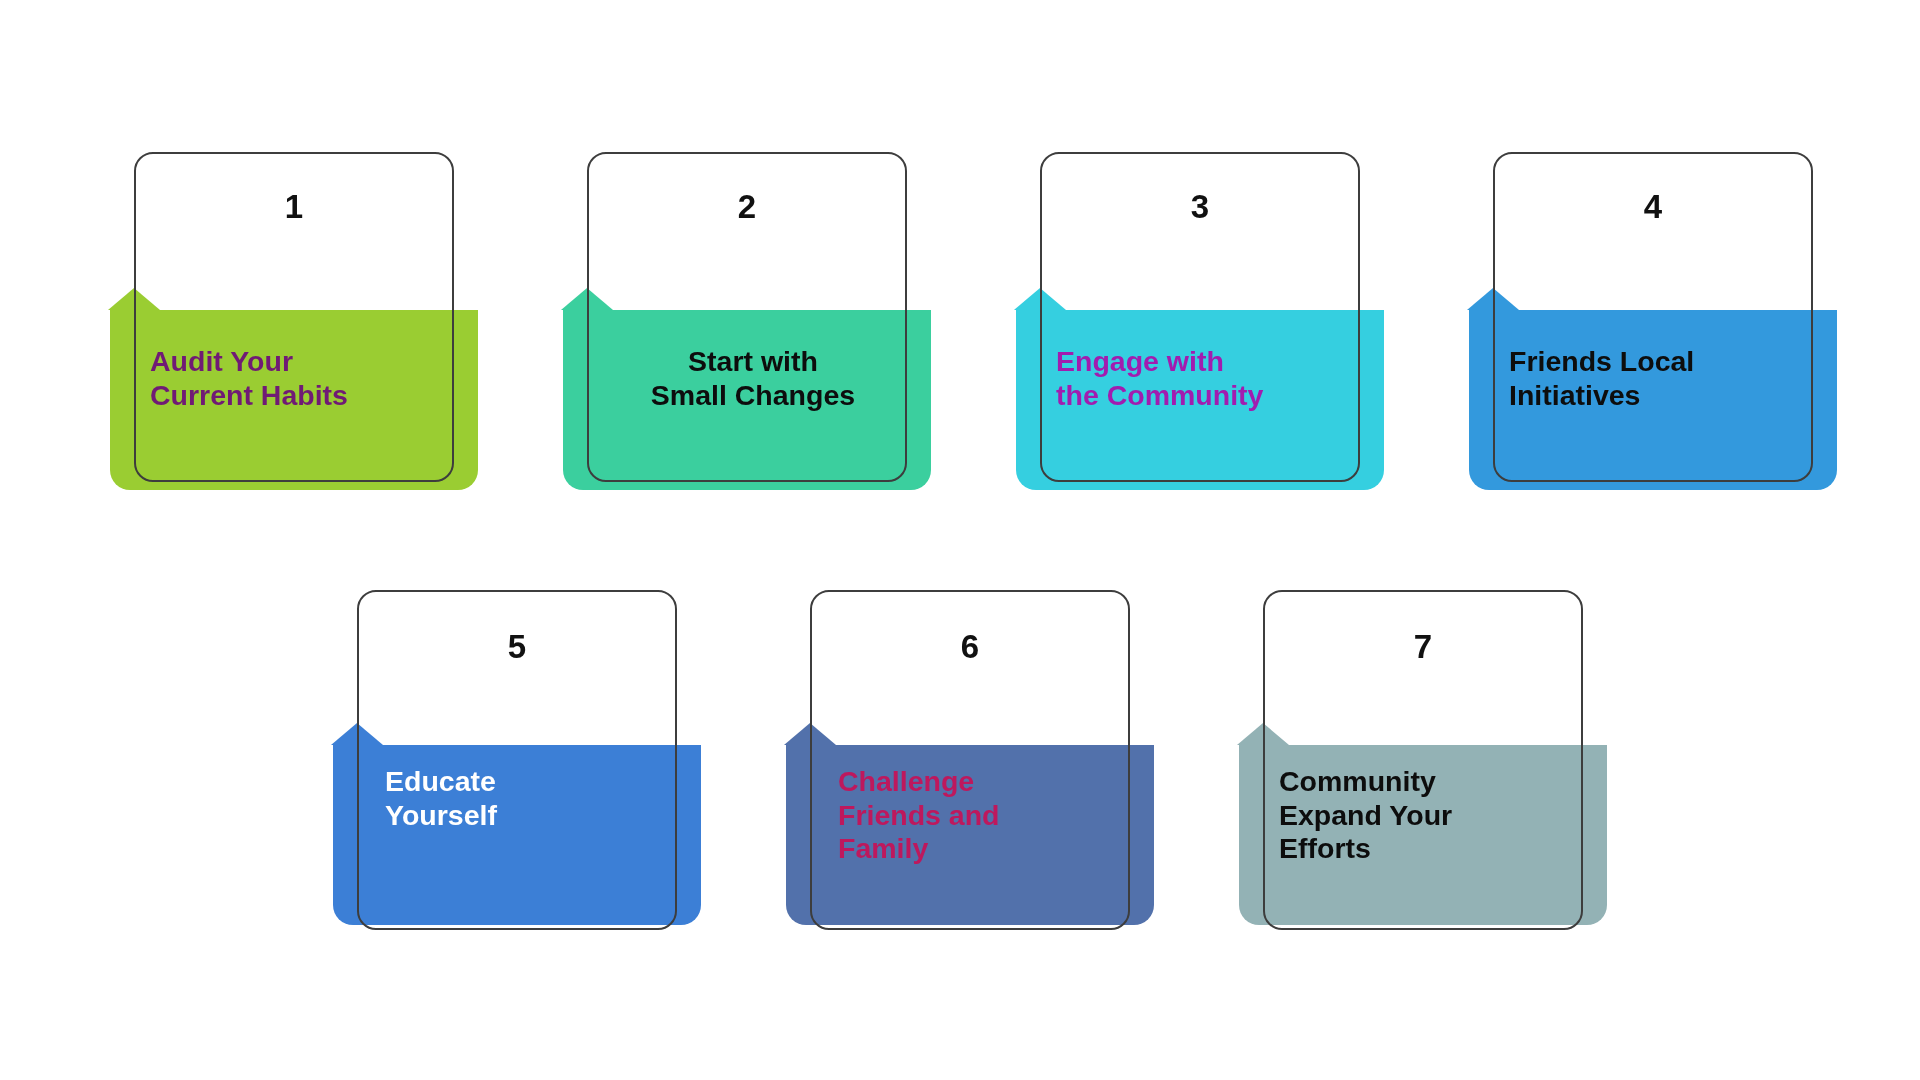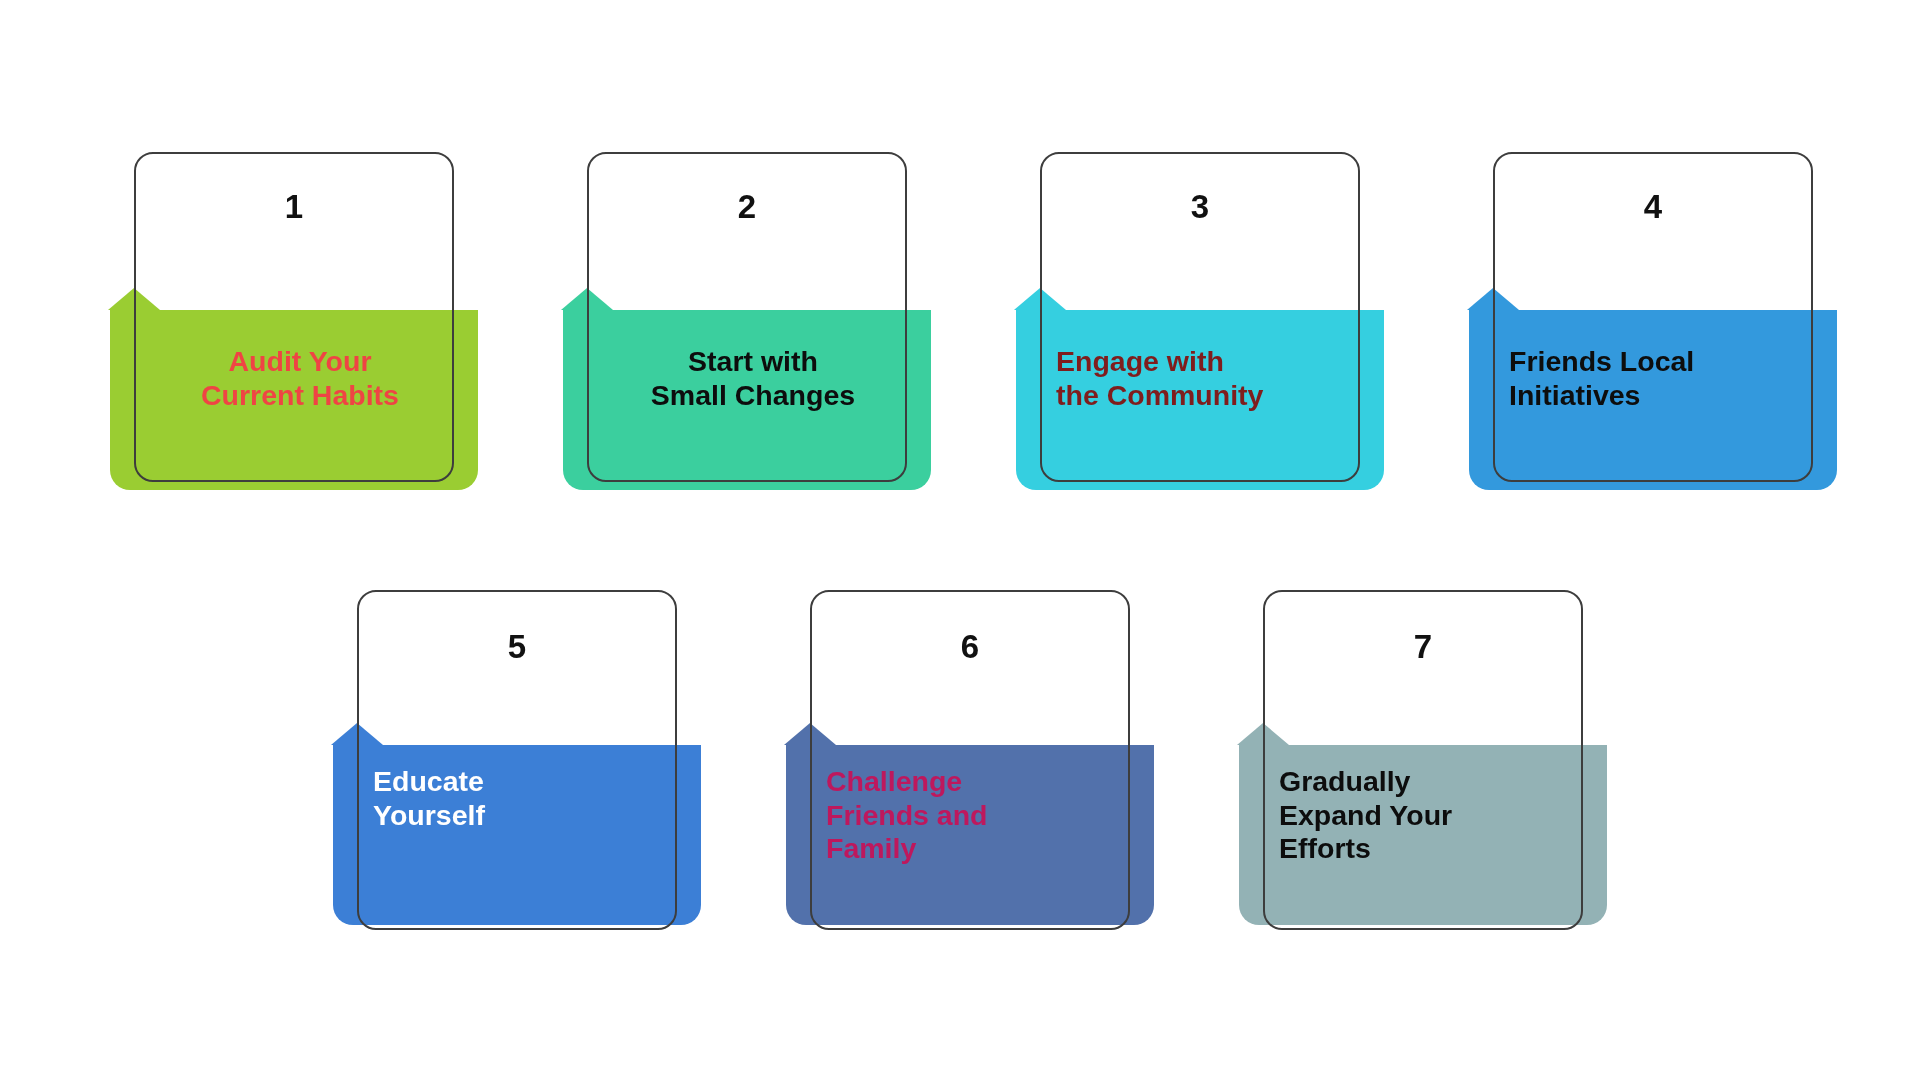--- a/index.html
+++ b/index.html
@@ -81,48 +81,48 @@
     position: absolute;
     left: 16px;
     width: 300px;
     font-size: 28.5px;
     font-weight: bold;
     line-height: 1.18;
     z-index: 3;
     white-space: pre-line;
   }
   .label.dark  { color: #0d0d0d; }
-  .label.light { color: #ffffff; }
+  .label.light { color: #ffffff; margin-left: 12px; }
 </style>
 </head>
 <body>
 
 <div id="stage">
     <div class="step" style="left: 134px; top: 0px;">
       <div class="band" style="top: 310px; height: 180px; background: rgb(154, 205, 50);"></div>
       <div class="notch" style="top: 288px; border-bottom: 22px solid rgb(154, 205, 50);"></div>
       <div class="outline" style="top: 152px; height: 330px; border-color: rgb(61, 61, 61);"></div>
       <div class="num" style="top: 190px;">1</div>
-      <div class="label dark" style="top: 345px; color: #ef4444; text-align: center;">Audit Your
+      <div class="label dark" style="top: 345px; color: #701a75;">Audit Your
 Current Habits</div>
     </div>
     <div class="step" style="left: 587px; top: 0px;">
       <div class="band" style="top: 310px; height: 180px; background: rgb(59, 207, 158);"></div>
       <div class="notch" style="top: 288px; border-bottom: 22px solid rgb(59, 207, 158);"></div>
       <div class="outline" style="top: 152px; height: 330px; border-color: rgb(61, 61, 61);"></div>
       <div class="num" style="top: 190px;">2</div>
       <div class="label dark" style="top: 345px; color: rgb(13, 13, 13); text-align: center;">Start with
 Small Changes</div>
     </div>
     <div class="step" style="left: 1040px; top: 0px;">
       <div class="band" style="top: 310px; height: 180px; background: rgb(53, 207, 224);"></div>
       <div class="notch" style="top: 288px; border-bottom: 22px solid rgb(53, 207, 224);"></div>
       <div class="outline" style="top: 152px; height: 330px; border-color: rgb(61, 61, 61);"></div>
       <div class="num" style="top: 190px;">3</div>
-      <div class="label dark" style="top: 345px; color: #7f1d1d;">Engage with
+      <div class="label dark" style="top: 345px; color: #a21caf;">Engage with
 the Community</div>
     </div>
     <div class="step" style="left: 1493px; top: 0px;">
       <div class="band" style="top: 310px; height: 180px; background: rgb(51, 153, 221);"></div>
       <div class="notch" style="top: 288px; border-bottom: 22px solid rgb(51, 153, 221);"></div>
       <div class="outline" style="top: 152px; height: 330px; border-color: rgb(61, 61, 61);"></div>
       <div class="num" style="top: 190px;">4</div>
       <div class="label dark" style="top: 345px; color: rgb(13, 13, 13);">Friends Local
 Initiatives</div>
     </div>
@@ -141,17 +141,17 @@
       <div class="num" style="top: 630px;">6</div>
       <div class="label light" style="top: 765px; color: #be185d;">Challenge
 Friends and
 Family</div>
     </div>
     <div class="step" style="left: 1263px; top: 0px;">
       <div class="band" style="top: 745px; height: 180px; background: rgb(147, 178, 181);"></div>
       <div class="notch" style="top: 723px; border-bottom: 22px solid rgb(147, 178, 181);"></div>
       <div class="outline" style="top: 590px; height: 340px; border-color: rgb(61, 61, 61);"></div>
       <div class="num" style="top: 630px;">7</div>
-      <div class="label dark" style="top: 765px; color: rgb(13, 13, 13);">Gradually
+      <div class="label dark" style="top: 765px; color: rgb(13, 13, 13);">Community
 Expand Your
 Efforts</div>
     </div>
   </div>
 
 </body></html>

